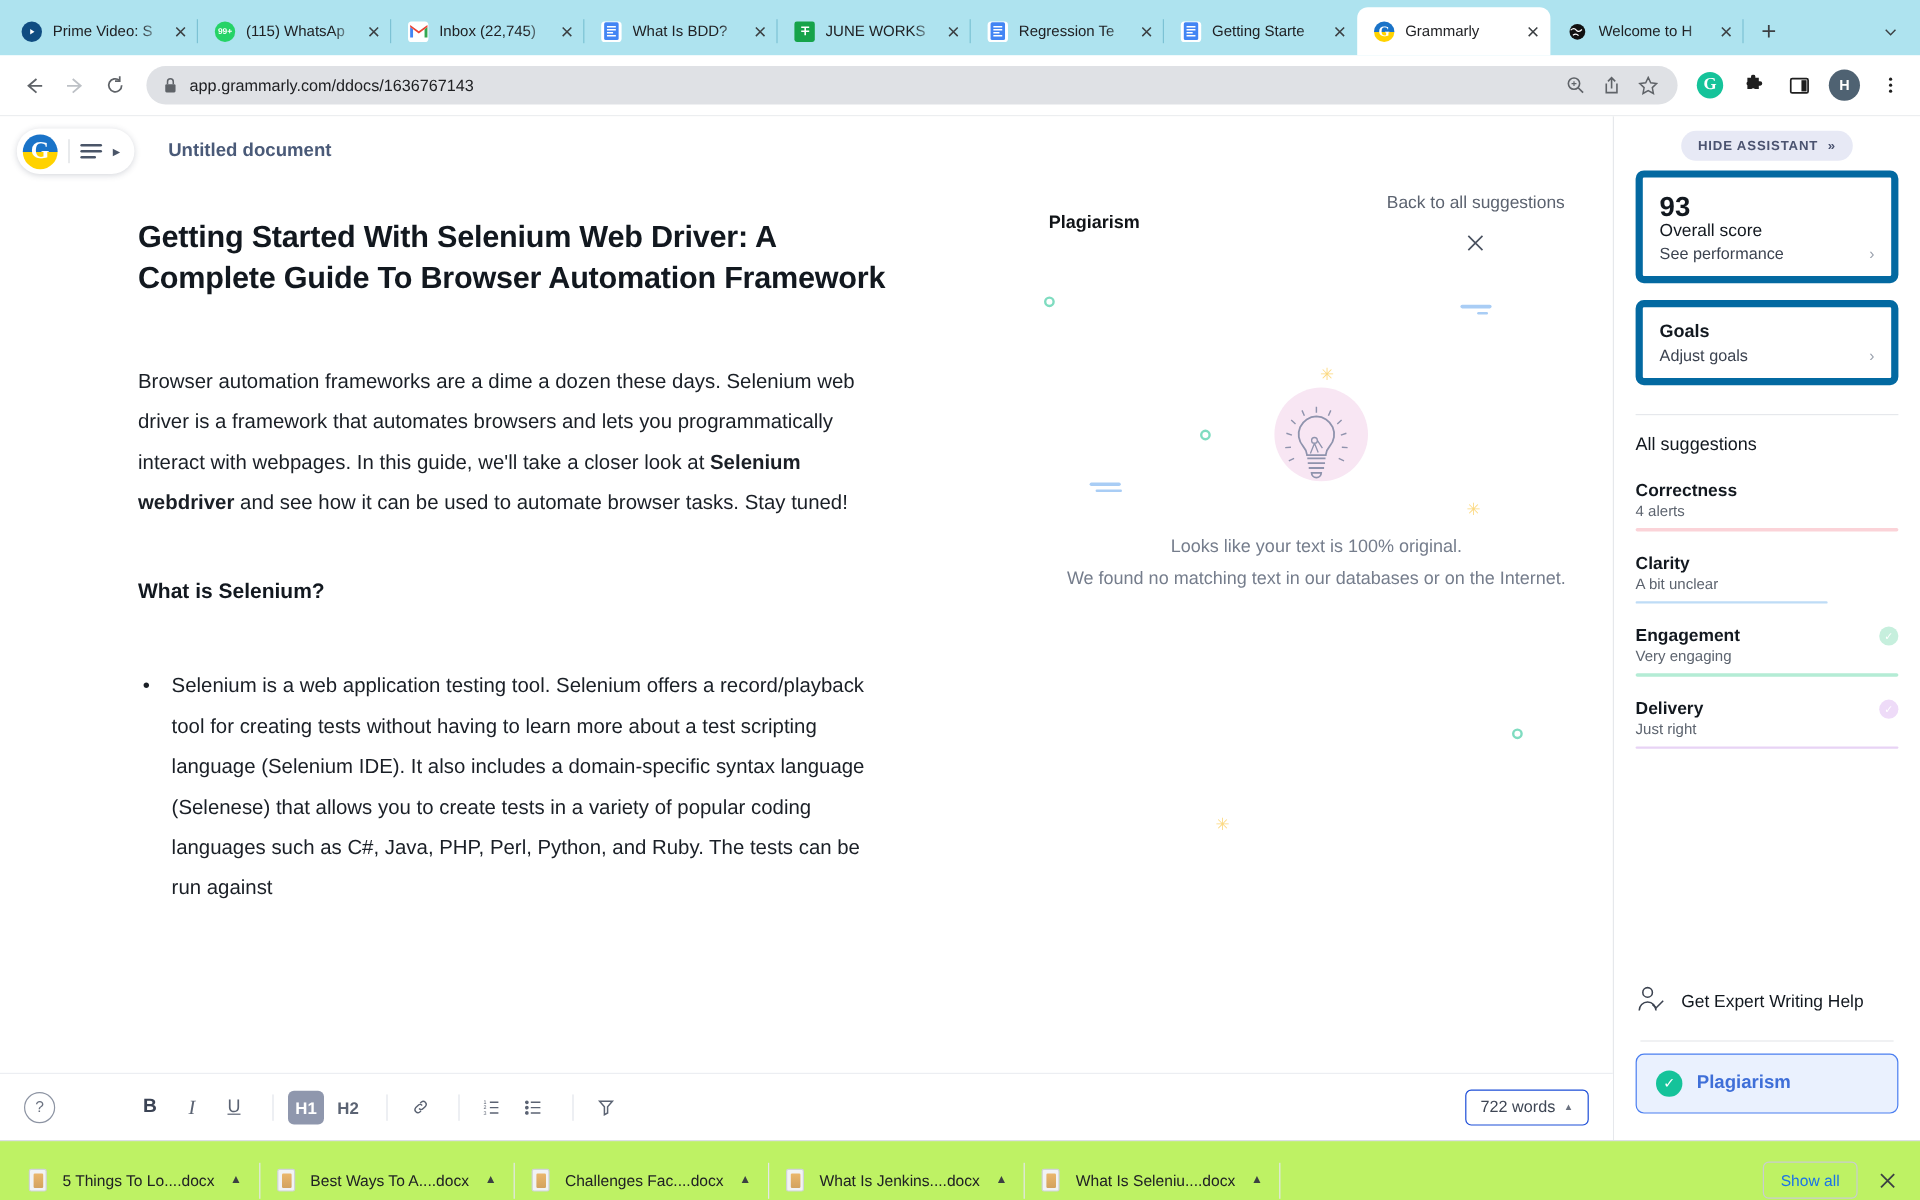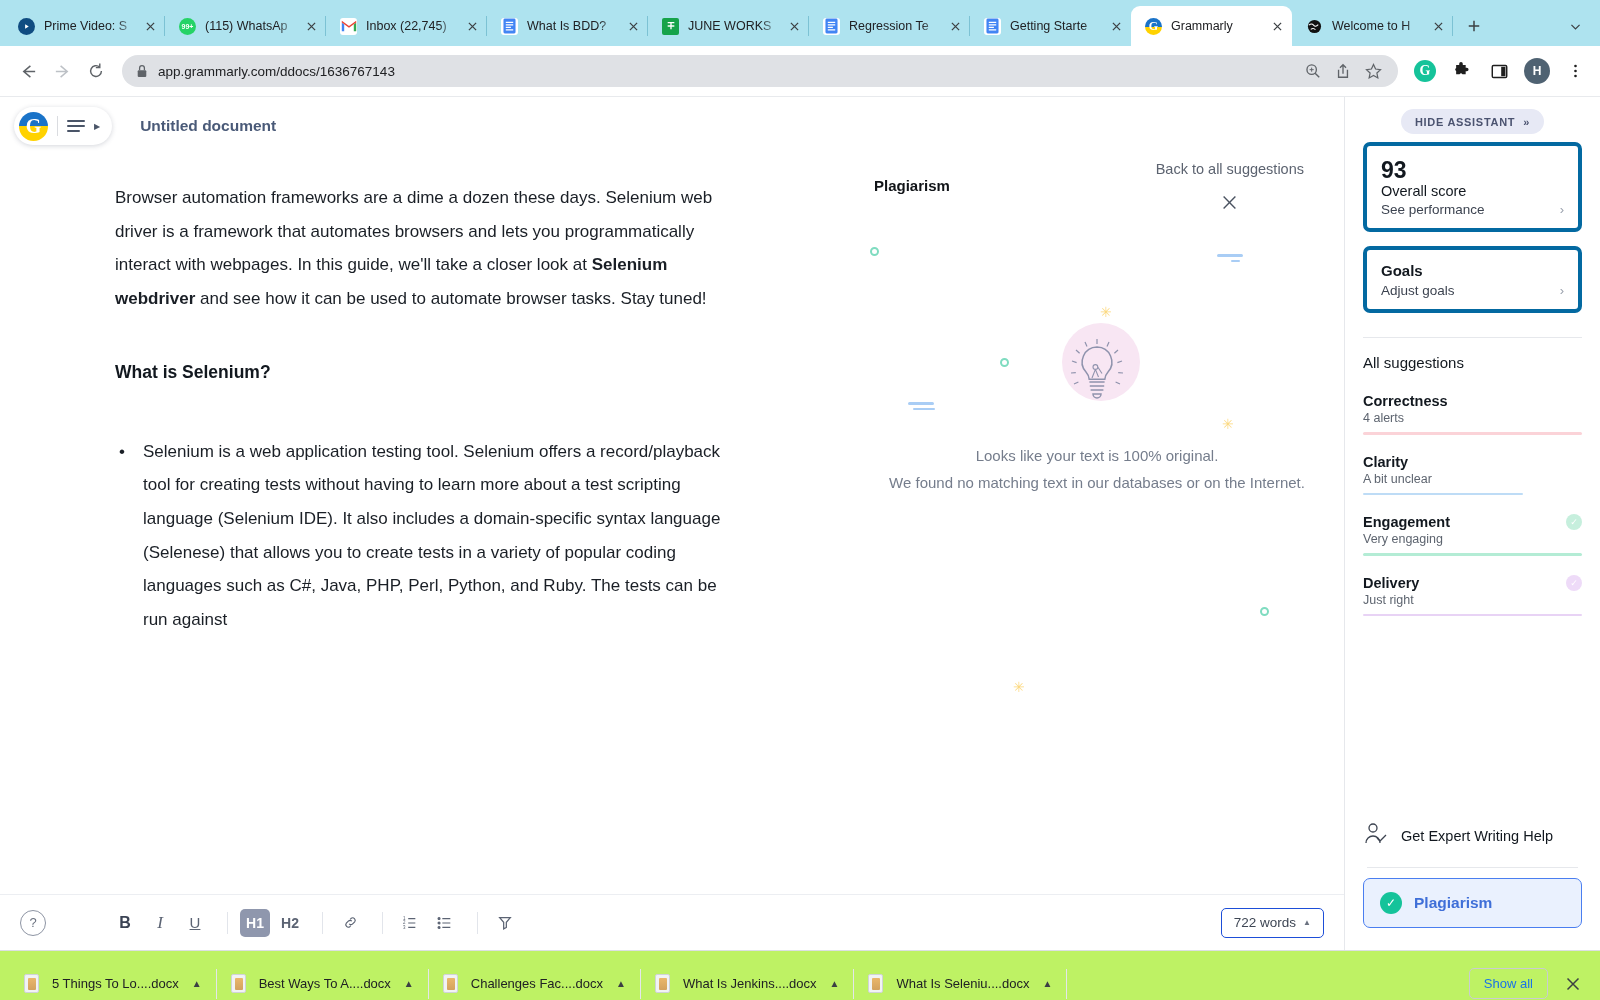--- a/index.html
+++ b/index.html
@@ -352,21 +352,21 @@
     border-radius: 16px;
     height: 25px;
     display: flex; align-items: center; gap: 8px;
     padding: 0 14px;
     font-size: 11px;
     font-weight: bold;
     letter-spacing: .7px;
   }
   .a-card {
     margin: 0 18px 14px 18px;
-    border: 4px solid #0369a1;
+    border: 6px solid #0369a1;
     border-radius: 7px;
     padding: 12px 14px 11px 14px;
   }
   .a-score { font-size: 23px; font-weight: bold; color: #12181f; line-height: 1.1; }
   .a-card-title { font-size: 14.5px; color: #12181f; margin-bottom: 3px; }
   .a-card-sub {
     font-size: 13.5px; color: #3c4350;
     display: flex; align-items: flex-end;
   }
   .a-card-sub .chev { margin-left: auto; color: #9aa1ad; font-size: 13px; }
@@ -710,20 +710,21 @@
             <i></i>
           </span>
         <span id="menu-caret">▶</span>
       </div>
       <div id="doc-title">Untitled document</div>
     </div>
 
     <div id="editor-body">
 
       <div id="doc-area">
+        <div id="doc-h1">Getting Started With Selenium Web Driver: A Complete Guide To Browser Automation Framework</div>
         <p class="doc-p"><span>Browser automation frameworks are a dime a dozen these days. Selenium web driver is a framework that automates browsers and lets you programmatically interact with webpages. In this guide, we'll take a closer look at </span><b>Selenium webdriver</b><span> and see how it can be used to automate browser tasks. Stay tuned!</span></p>
         <div id="doc-h2">What is Selenium?</div>
         <ul id="doc-list">
           <li>Selenium is a web application testing tool. Selenium offers a record/playback tool for creating tests without having to learn more about a test scripting language (Selenium IDE). It also includes a domain-specific syntax language (Selenese) that allows you to create tests in a variety of popular coding languages such as C#, Java, PHP, Perl, Python, and Ruby. The tests can be run against</li>
         </ul>
       </div>
 
       <div id="plag-panel">
 
         <div id="plag-head">

